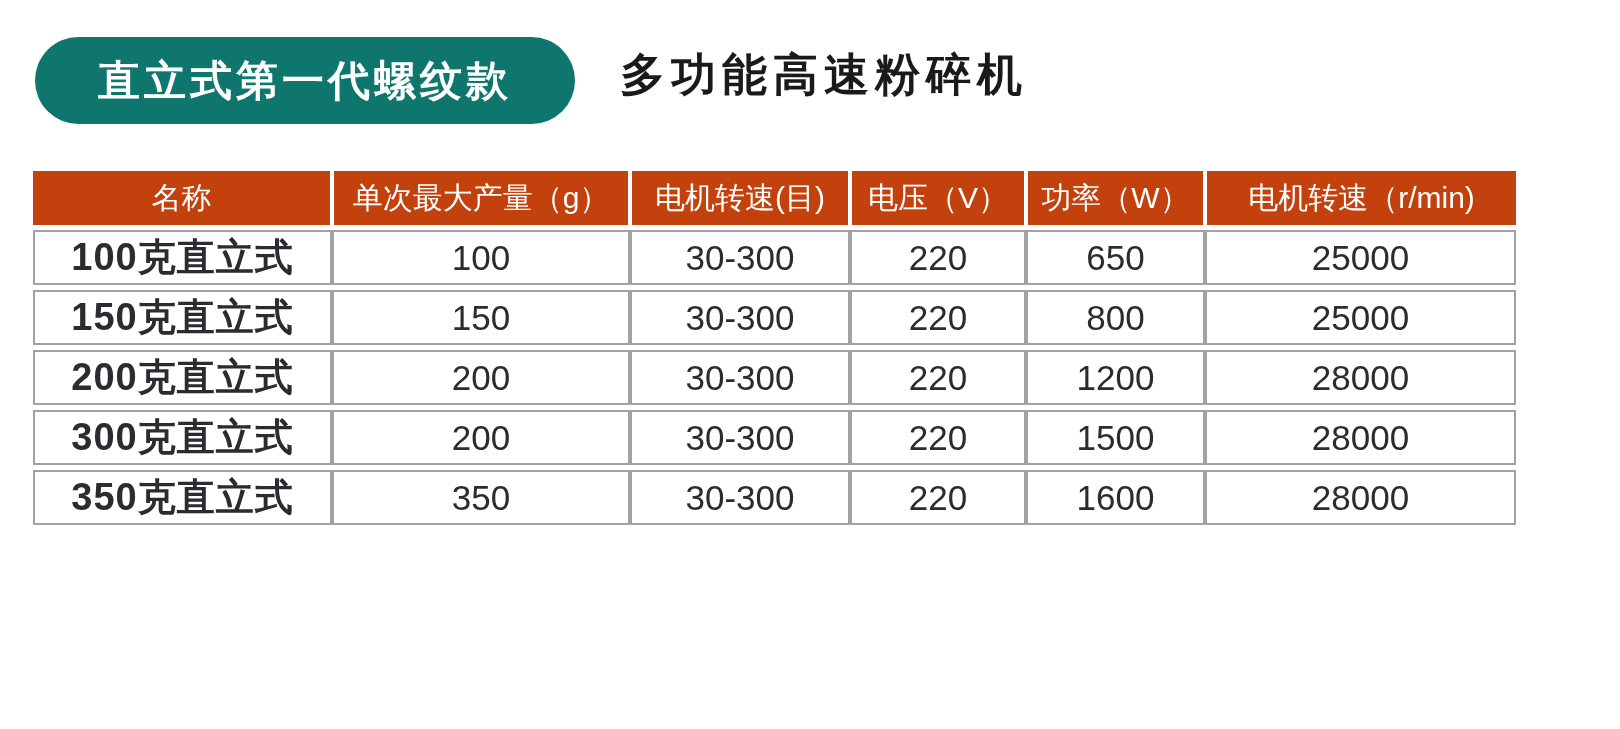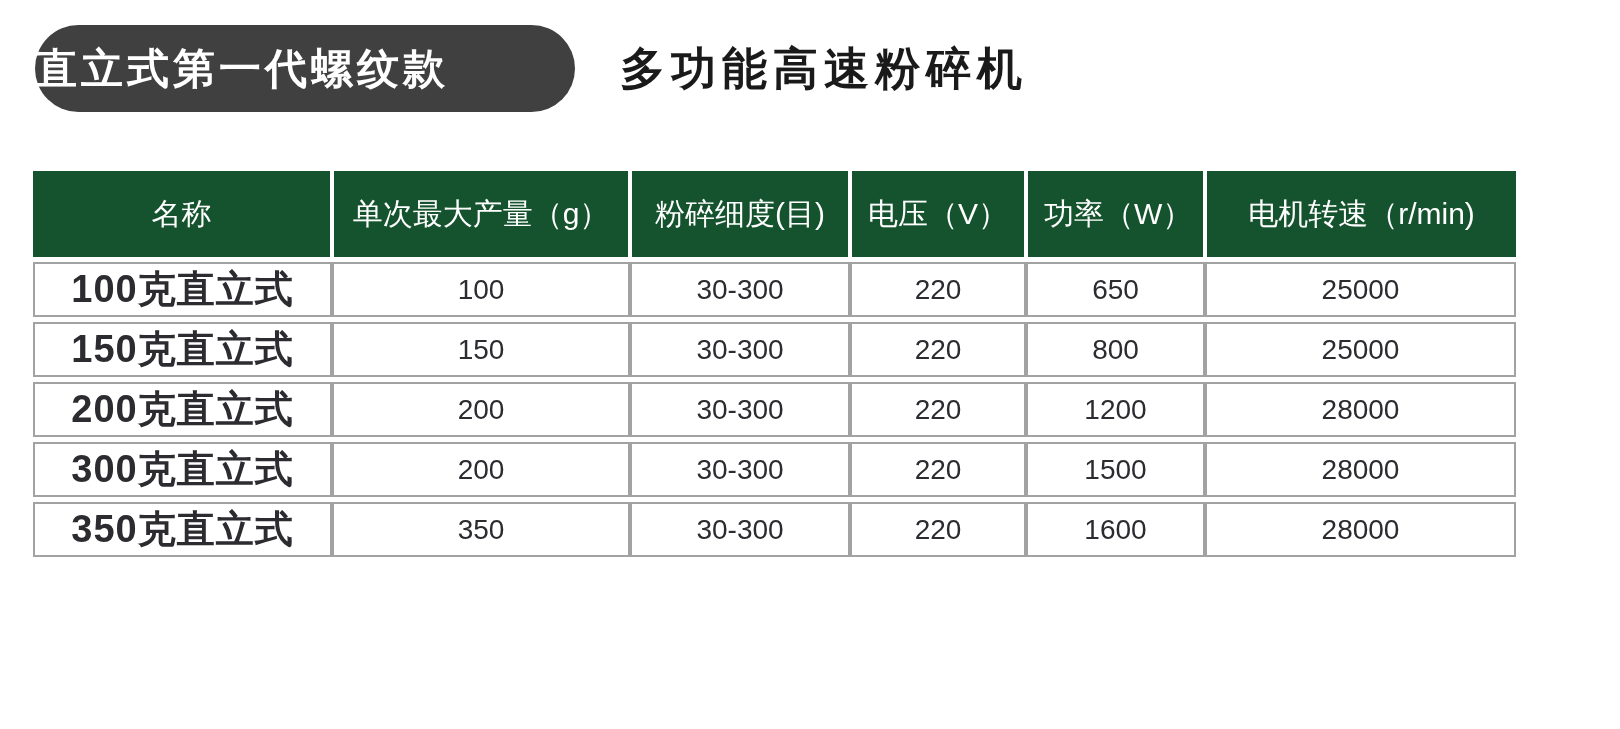--- a/index.html
+++ b/index.html
@@ -19,24 +19,25 @@
     position: absolute;
     top: 25px;
     left: 35px;
     display: flex;
     align-items: center;
   }
   .badge {
     width: 540px;
     height: 87px;
     border-radius: 44px;
-    background: #404040;
+    background: #0f766e;
     display: flex;
     align-items: center;
-    justify-content: flex-start;
+    justify-content: center;
+    margin-top: 12px;
   }
   .badge-label {
     color: #ffffff;
     font-size: 42px;
     font-weight: bold;
     letter-spacing: 4px;
     white-space: nowrap;
   }
   .page-title {
     margin-left: 45px;
@@ -49,40 +50,40 @@
   table.spec-table {
     position: absolute;
     top: 166px;
     left: 33px;
     width: 1483px;
     table-layout: fixed;
     border-collapse: separate;
     border-spacing: 0 5px;
   }
   table.spec-table th {
-    background: #14532d;
+    background: #c2410c;
     color: #ffffff;
     font-size: 30px;
     font-weight: normal;
     height: 54px;
     text-align: center;
     vertical-align: middle;
-    padding: 16px;
+    padding: 0;
     border-left: 2px solid #ffffff;
     border-right: 2px solid #ffffff;
     white-space: nowrap;
     overflow: hidden;
   }
   table.spec-table th:first-child { border-left: none; }
   table.spec-table th:last-child  { border-right: none; }
   table.spec-table td {
     background: #ffffff;
     border: 2px solid #a2a2a2;
     color: #2b2b30;
-    font-size: 28px;
+    font-size: 35px;
     height: 49px;
     text-align: center;
     vertical-align: middle;
     padding: 0;
     white-space: nowrap;
     overflow: hidden;
   }
   table.spec-table td.name-cell {
     font-weight: bold;
     font-size: 38px;
@@ -107,21 +108,21 @@
       <col style="width:298px">
       <col style="width:220px">
       <col style="width:176px">
       <col style="width:179px">
       <col style="width:311px">
     </colgroup>
     <thead>
       <tr>
         <th>名称</th>
         <th>单次最大产量（g）</th>
-        <th>粉碎细度(目)</th>
+        <th>电机转速(目)</th>
         <th>电压（V）</th>
         <th>功率（W）</th>
         <th>电机转速（r/min)</th>
       </tr>
     </thead>
     <tbody>
         <tr>
           <td class="name-cell">100克直立式</td>
           <td>100</td>
           <td>30-300</td>

